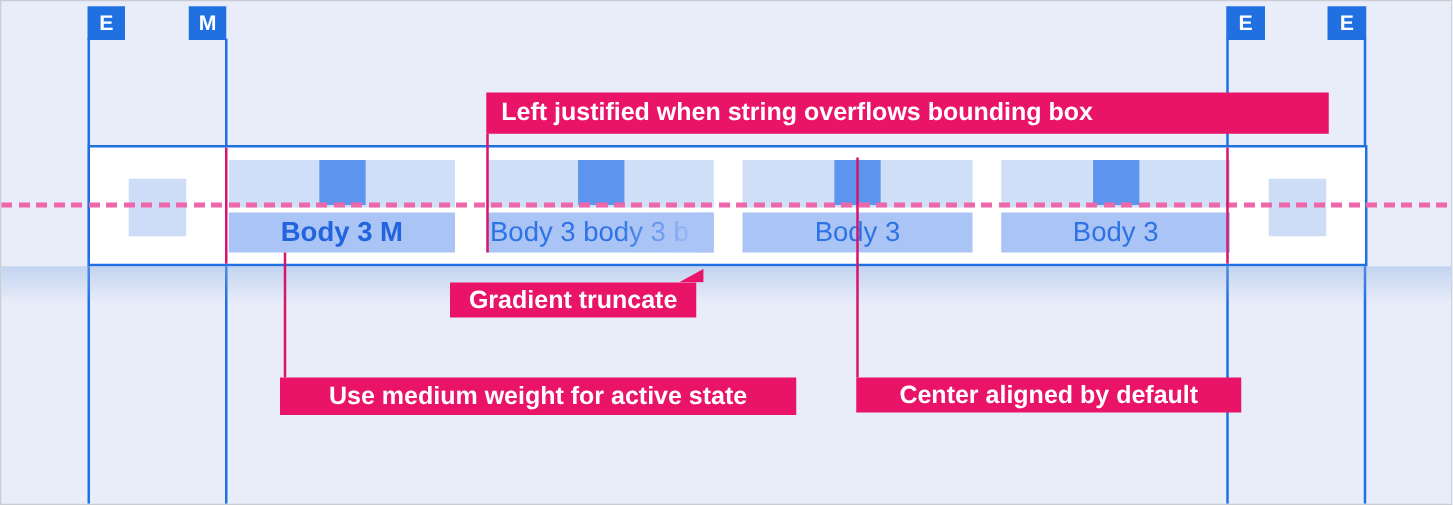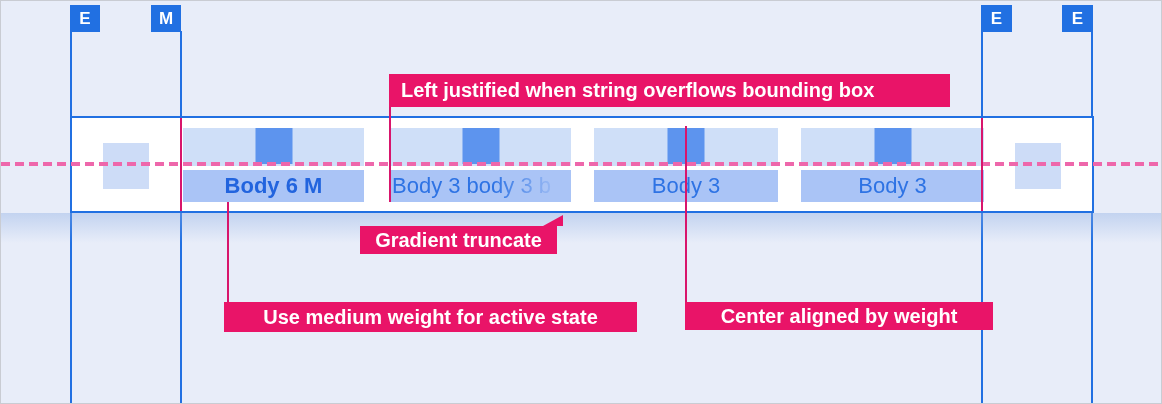--- a/index.html
+++ b/index.html
@@ -75,21 +75,21 @@
 
   <div class="band"></div>
 
   <div class="mini-square" style="left:102px"></div>
   <div class="mini-square" style="left:1014px"></div>
 
   <div class="tab" style="left:182px; width:181px">
     <div class="icon-area">
       <div class="icon-square"></div>
     </div>
-    <div class="label-band active">Body 6 M</div>
+    <div class="label-band active">Body 3 M</div>
   </div>
 
   <div class="tab" style="left:389px; width:181px">
     <div class="icon-area">
       <div class="icon-square"></div>
     </div>
     <div class="label-band left">
       <span>Body 3 body 3 b</span>
       <div class="fade-overlay"></div>
     </div>
@@ -111,24 +111,24 @@
 
   <div class="dashline"></div>
 
   <div class="pink-line" style="left:179px; top:117px; height:93px"></div>
   <div class="pink-line" style="left:980px; top:117px; height:93px"></div>
 
   <div class="pink-line" style="left:388px; top:106px; height:95px"></div>
   <div class="pink-line" style="left:226px; top:201px; height:100px"></div>
   <div class="pink-line" style="left:684px; top:125px; height:176px"></div>
 
-  <div class="callout" style="left:388px; top:73px; width:561px; height:33px; justify-content:flex-start; padding-left:12px">Left justified when string overflows bounding box</div>
+  <div class="callout" style="left:388px; top:73px; width:674px; height:33px; justify-content:flex-start; padding-left:12px">Left justified when string overflows bounding box</div>
 
   <div class="callout" style="left:359px; top:225px; width:197px; height:28px">
     <span>Gradient truncate</span>
     <div class="caret"></div>
   </div>
 
   <div class="callout" style="left:223px; top:301px; width:413px; height:30px">Use medium weight for active state</div>
 
-  <div class="callout" style="left:684px; top:301px; width:308px; height:28px">Center aligned by weight</div>
+  <div class="callout" style="left:684px; top:301px; width:308px; height:28px">Center aligned by default</div>
 
 </div>
 
 </body></html>

